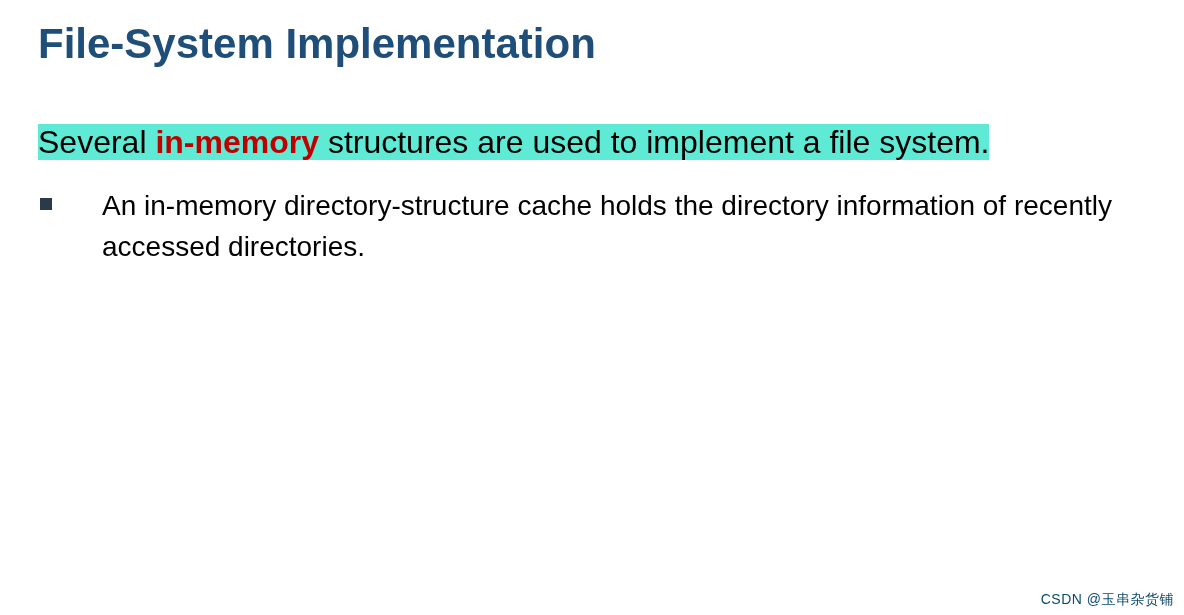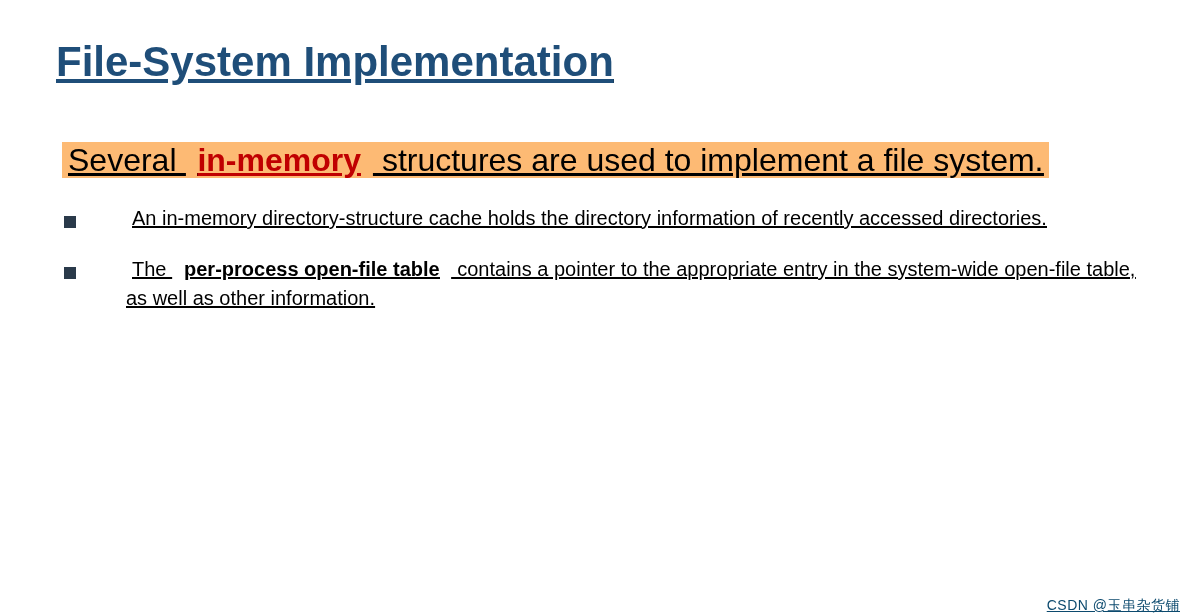--- a/index.html
+++ b/index.html
@@ -1,19 +1,18 @@
 <!DOCTYPE html>
 <html><head>
 <meta charset="utf-8">
 <style>
   * {
-    margin: 6px;
+    margin: 0;
     padding: 0;
     box-sizing: border-box;
-    text-decoration: underline;
   }
   body {
     width: 1184px;
     height: 615px;
     background: #ffffff;
     font-family: Arial, Helvetica, sans-serif;
     position: relative;
     padding: 20px 38px;
   }
   .title {
@@ -22,30 +21,30 @@
     color: #1f4e79;
     margin-bottom: 50px;
   }
   .intro {
     font-size: 32px;
     color: #000;
     line-height: 1.5;
     margin-bottom: 20px;
   }
   .intro .hl {
-    background: #fdba74;
+    background: #5eead4;
     text-align: center;
   }
   .intro .red-bold {
     color: #c00000;
     font-weight: bold;
   }
   .bullets {
     list-style: none;
-    font-size: 20px;
+    font-size: 28px;
     color: #000;
   }
   .bullets li {
     position: relative;
     padding-left: 64px;
     line-height: 1.45;
     margin-bottom: 22px;
   }
   .bullets li::before {
     content: "";
@@ -72,16 +71,15 @@
 <body>
 
 <h1 class="title">File-System Implementation</h1>
 
 <p class="intro">
   <span class="hl"><span>Several </span><span class="red-bold">in-memory</span><span> structures are used to implement a file system.</span></span>
 </p>
 
 <ul class="bullets">
     <li><span>An in-memory directory-structure cache holds the directory information of recently accessed directories.</span></li>
-    <li><span>The </span><span class="bold">per-process open-file table</span><span> contains a pointer to the appropriate entry in the system-wide open-file table, as well as other information.</span></li>
   </ul>
 
 <div class="watermark">CSDN @玉串杂货铺</div>
 
 </body></html>

